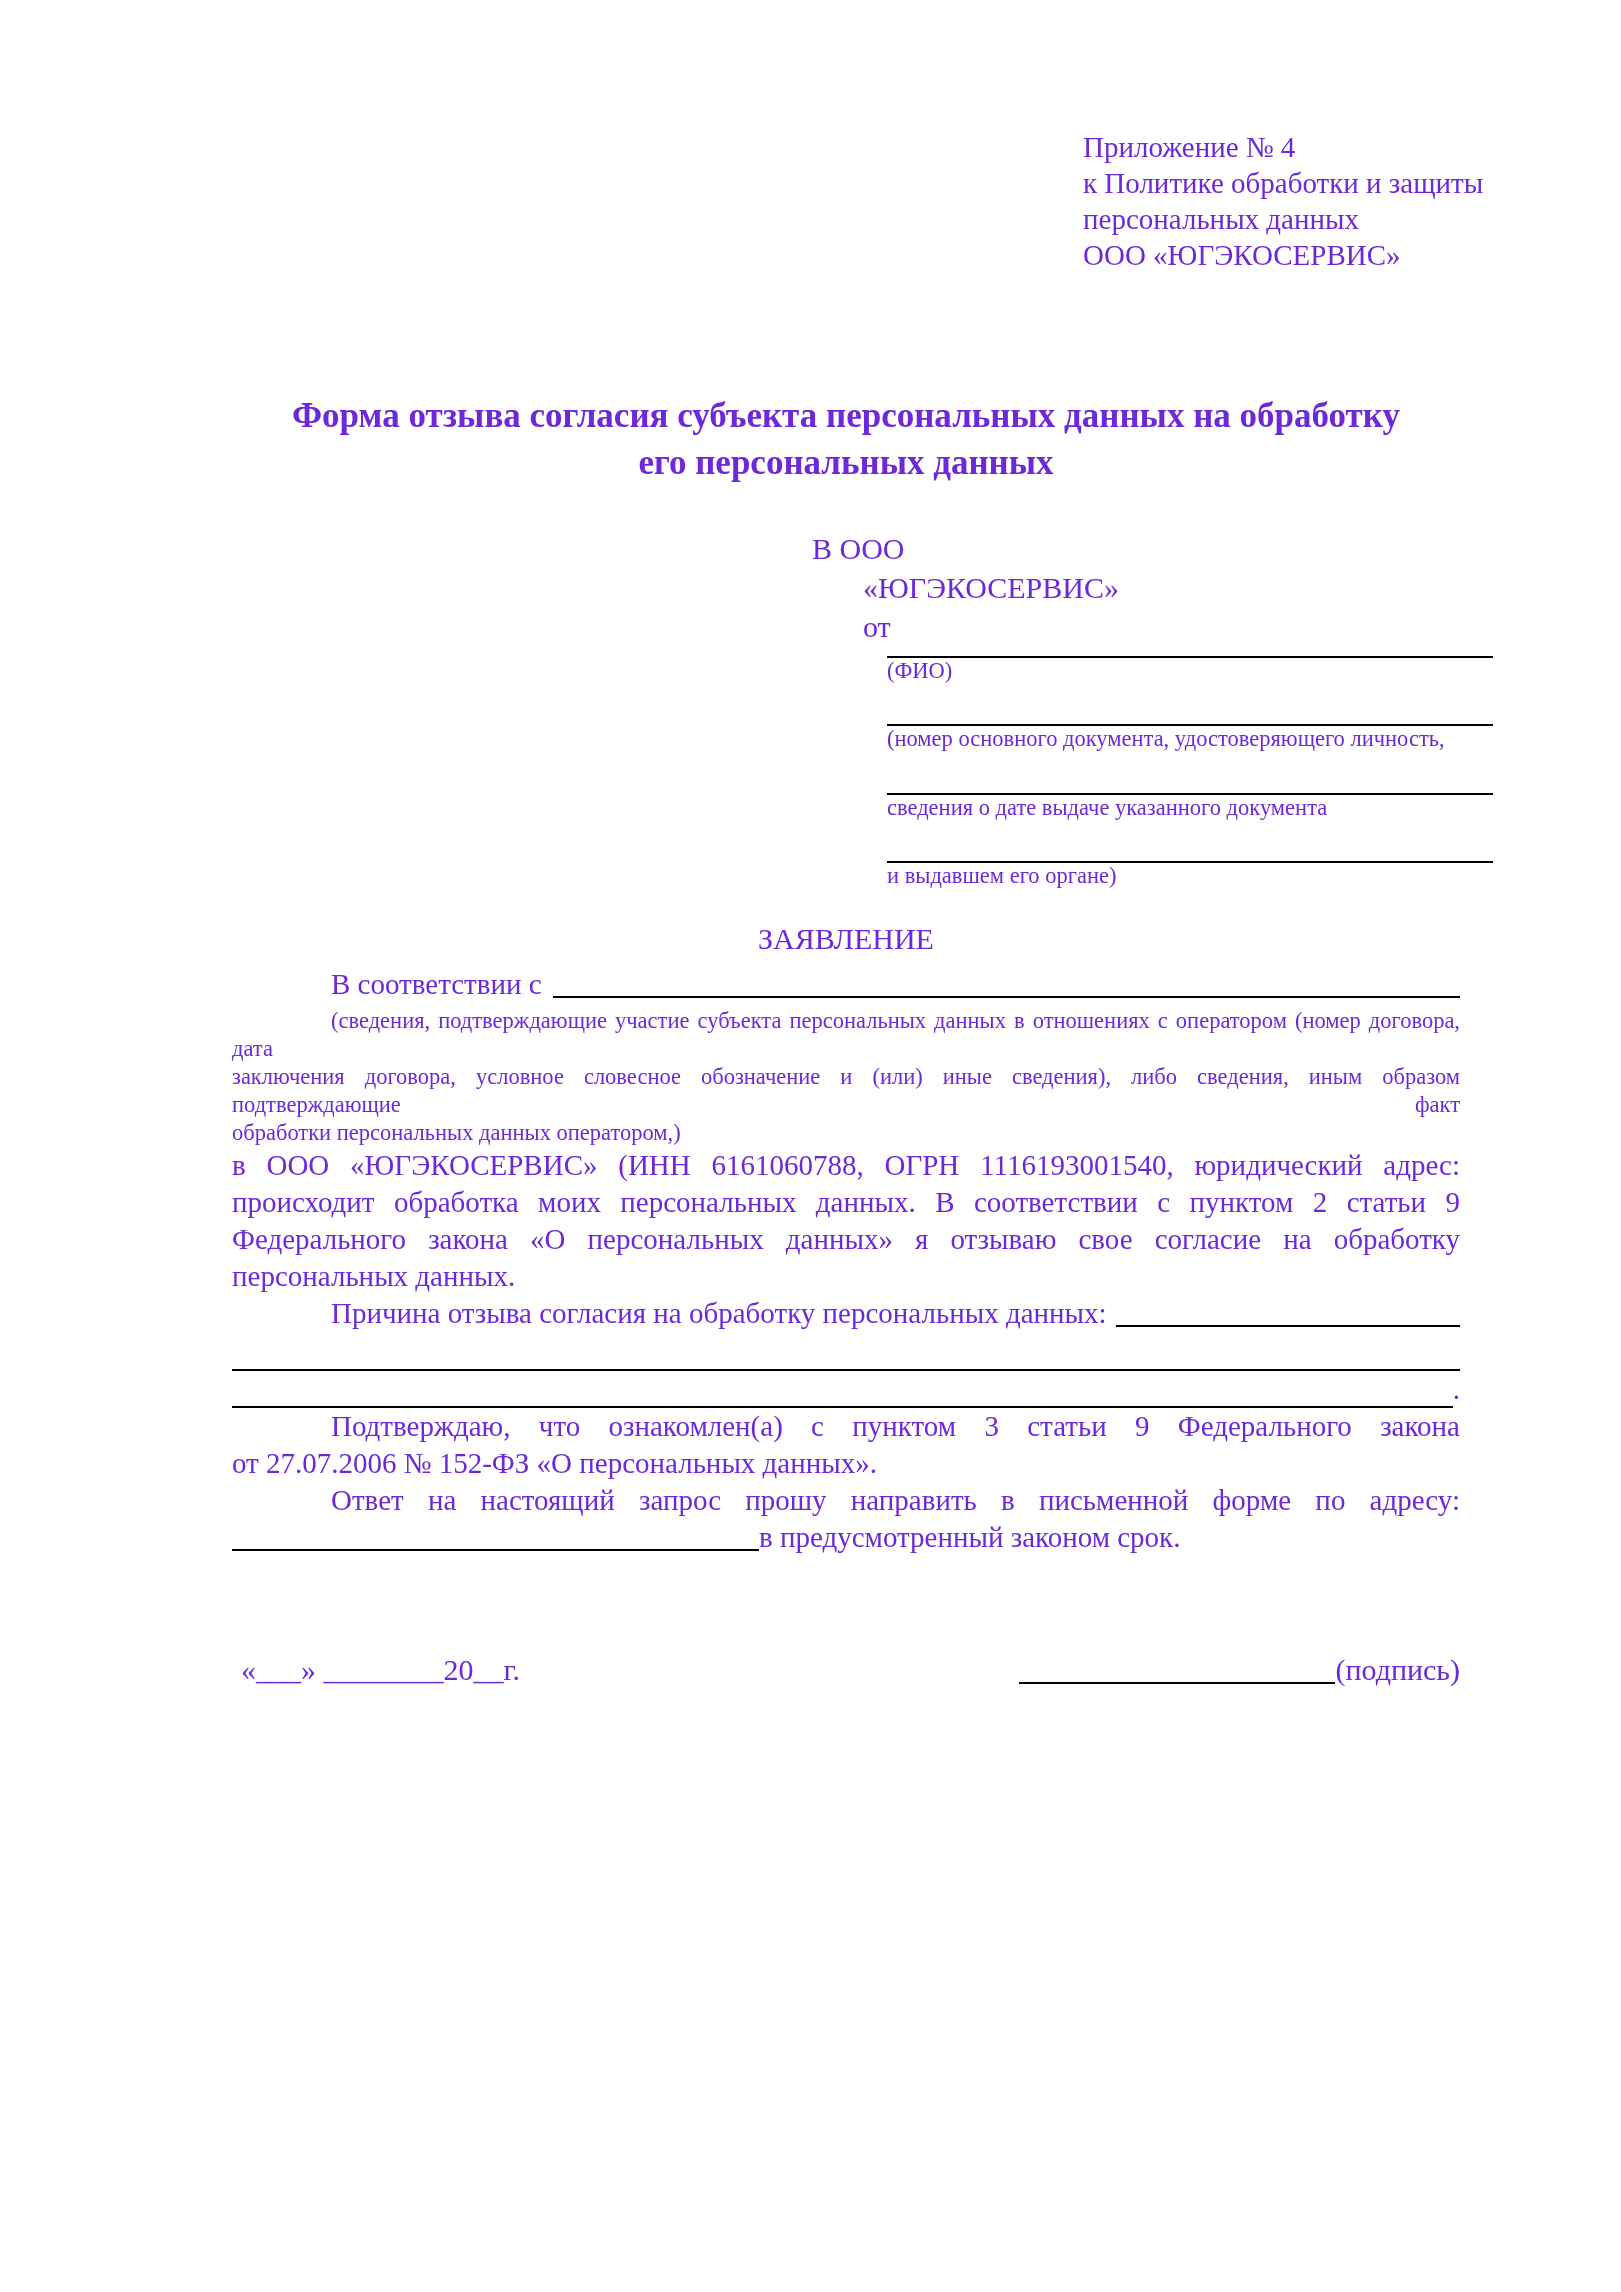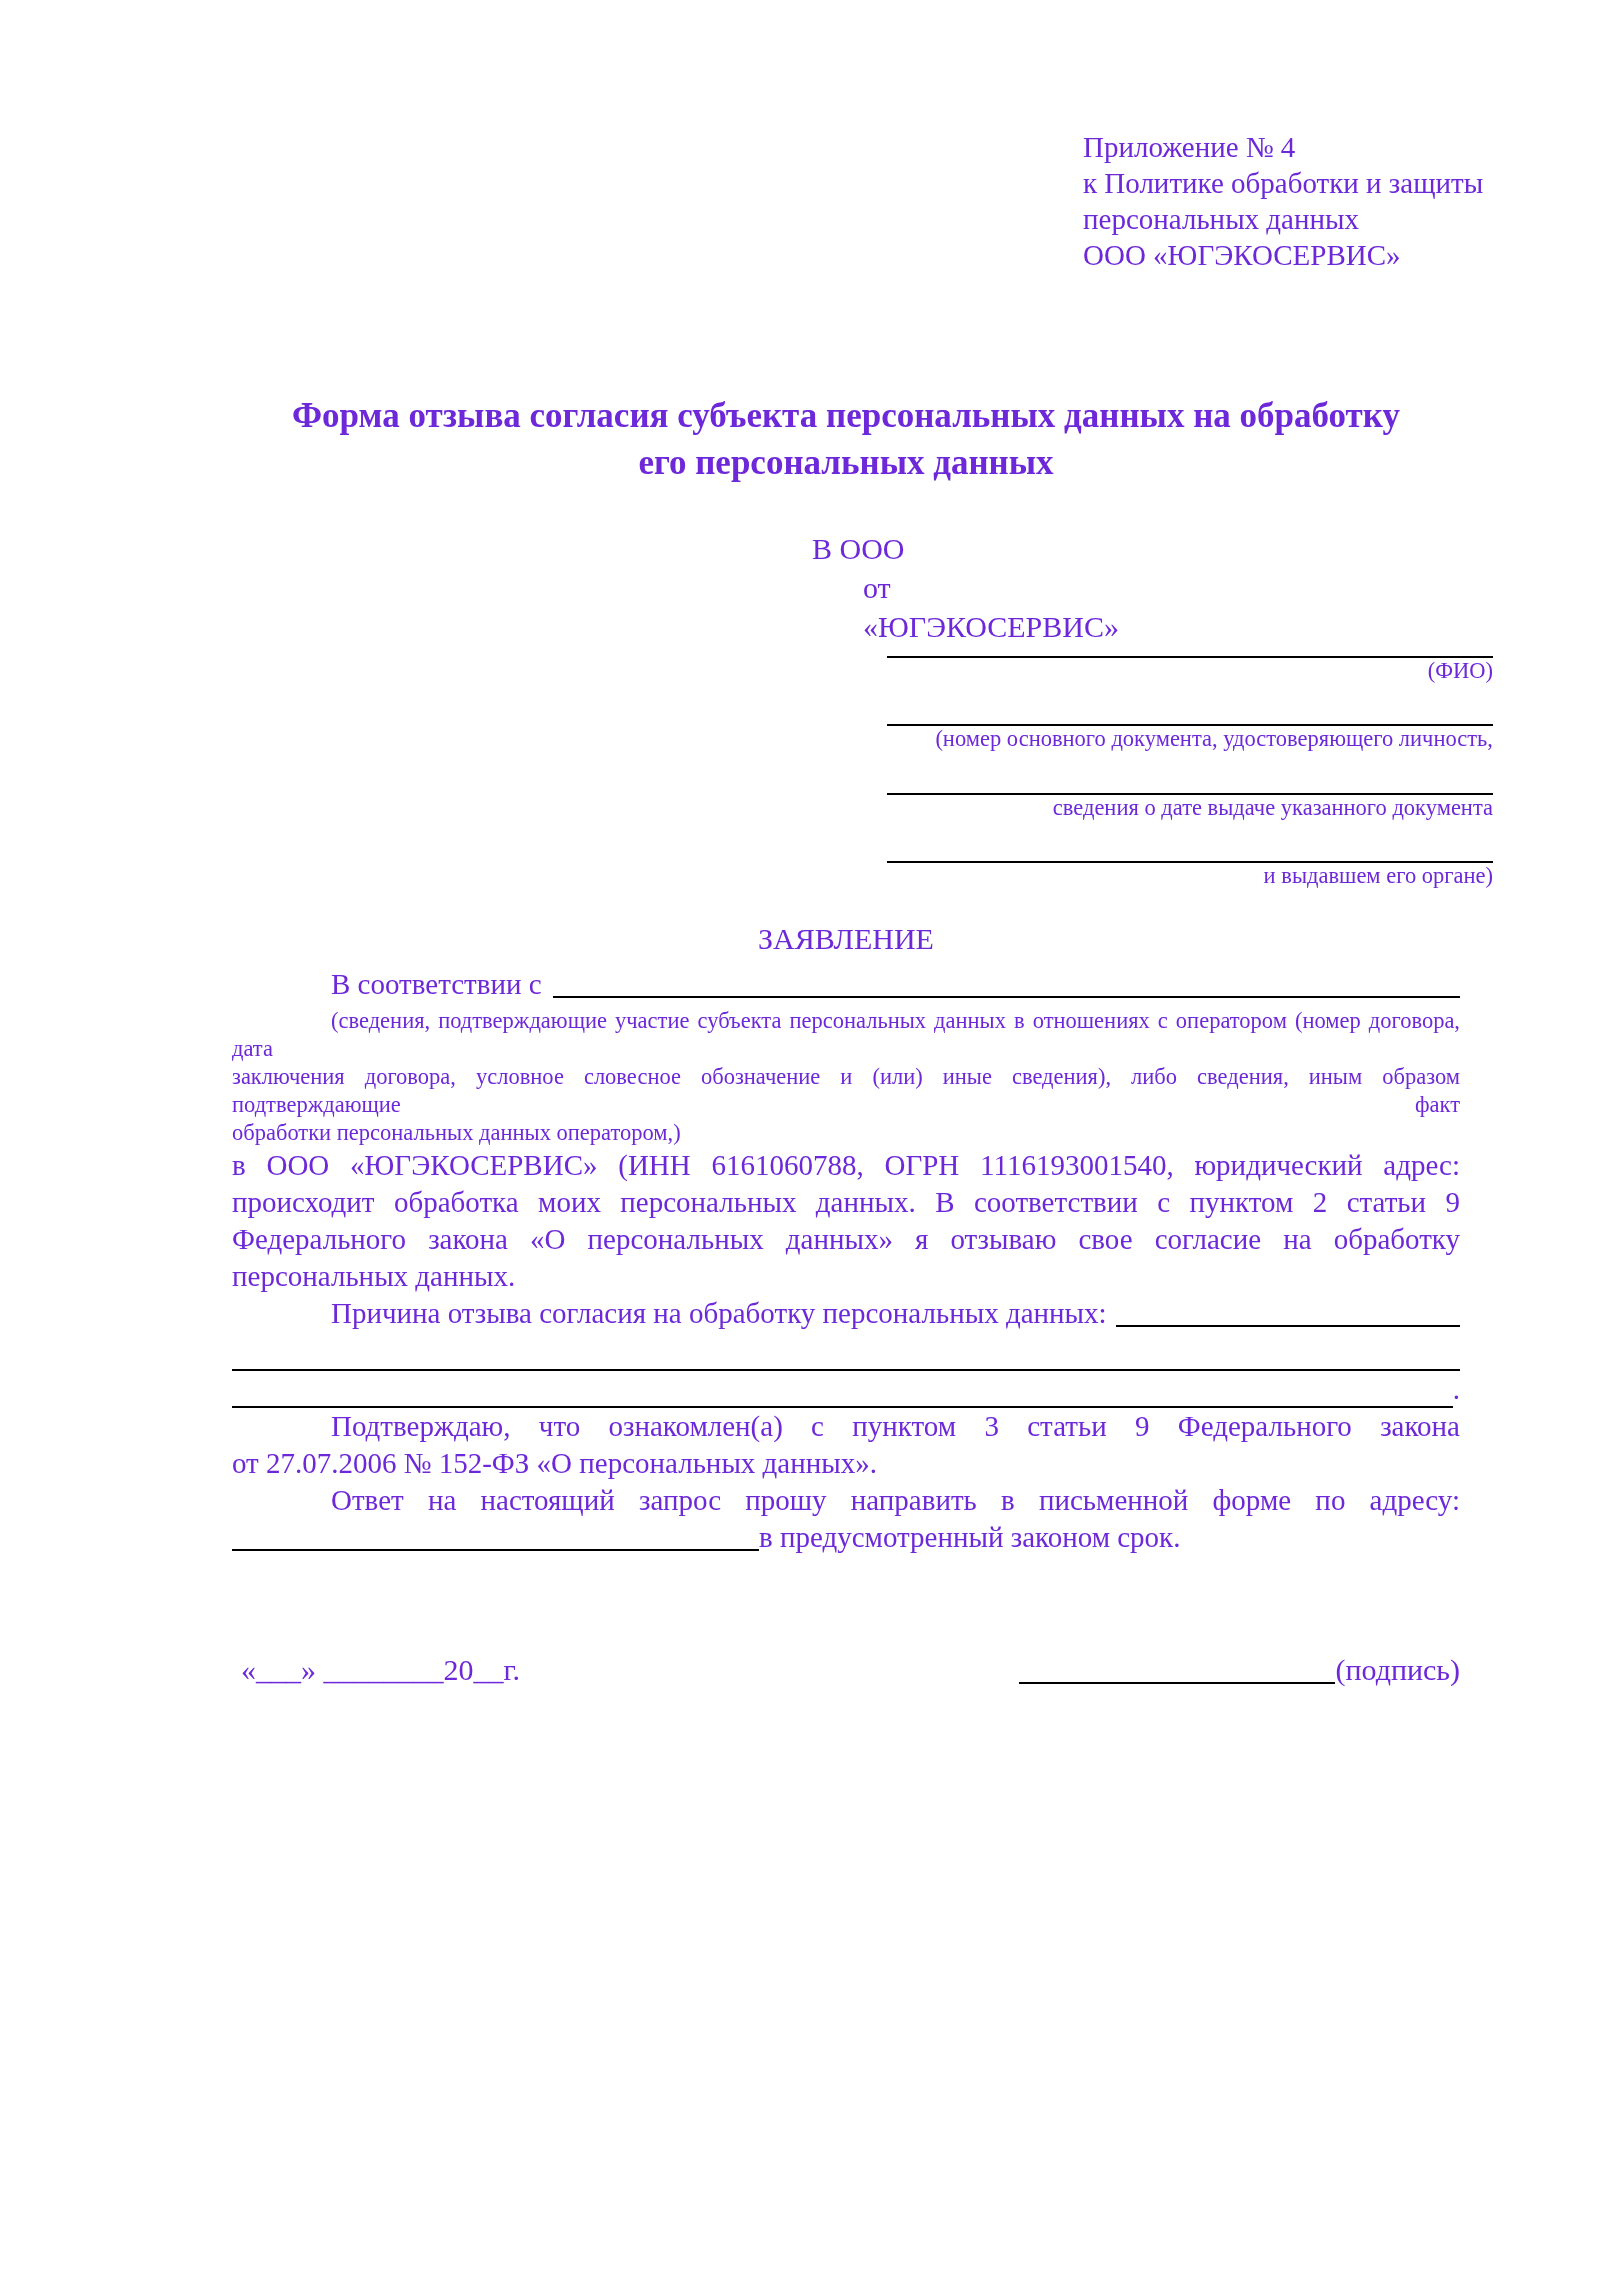--- a/index.html
+++ b/index.html
@@ -33,21 +33,21 @@
     left: 812px; top: 529px;
     width: 608px;
     font-size: 30px; line-height: 39px;
   }
   .addressee .ind { margin-left: 51px; }
   .addressee .field { margin-left: 75px; width: 606px; }
   .addressee .field .line { height: 41px; border-bottom: 2px solid #000; }
   .addressee .field.first .line { height: 9.8px; }
   .addressee .field .caption {
     font-size: 22.5px; line-height: 25.5px;
-    text-align: right; white-space: nowrap;
+    text-align: left; white-space: nowrap;
   }
   
   .zayavlenie {
     position: absolute;
     left: 232px; top: 919px; width: 1228px;
     text-align: center;
     font-size: 30px; line-height: 39px;
   }
   
   .content {
@@ -86,22 +86,22 @@
     <div>ООО «ЮГЭКОСЕРВИС»</div>
   </div>
 
   <div class="title">
     <div>Форма отзыва согласия субъекта персональных данных на обработку</div>
     <div>его персональных данных</div>
   </div>
 
   <div class="addressee">
     <div>В ООО</div>
+    <div class="ind">«ЮГЭКОСЕРВИС»</div>
     <div class="ind">от</div>
-    <div class="ind">«ЮГЭКОСЕРВИС»</div>
 
     <div class="field first">
       <div class="line"></div>
       <div class="caption">(ФИО)</div>
     </div>
     <div class="field">
       <div class="line"></div>
       <div class="caption">(номер основного документа, удостоверяющего личность,</div>
     </div>
     <div class="field">

